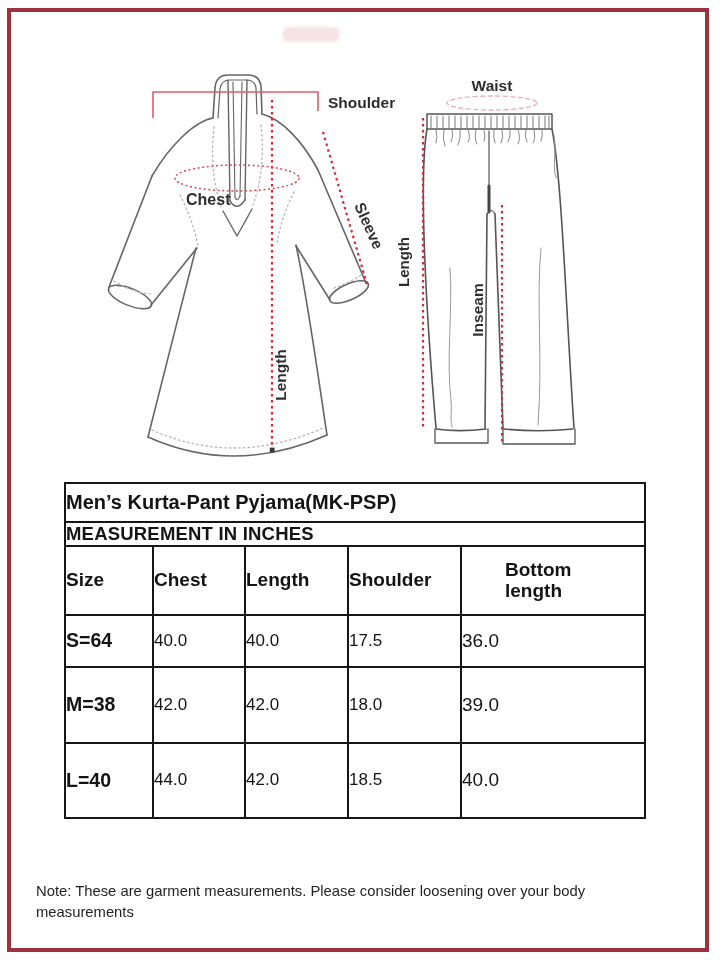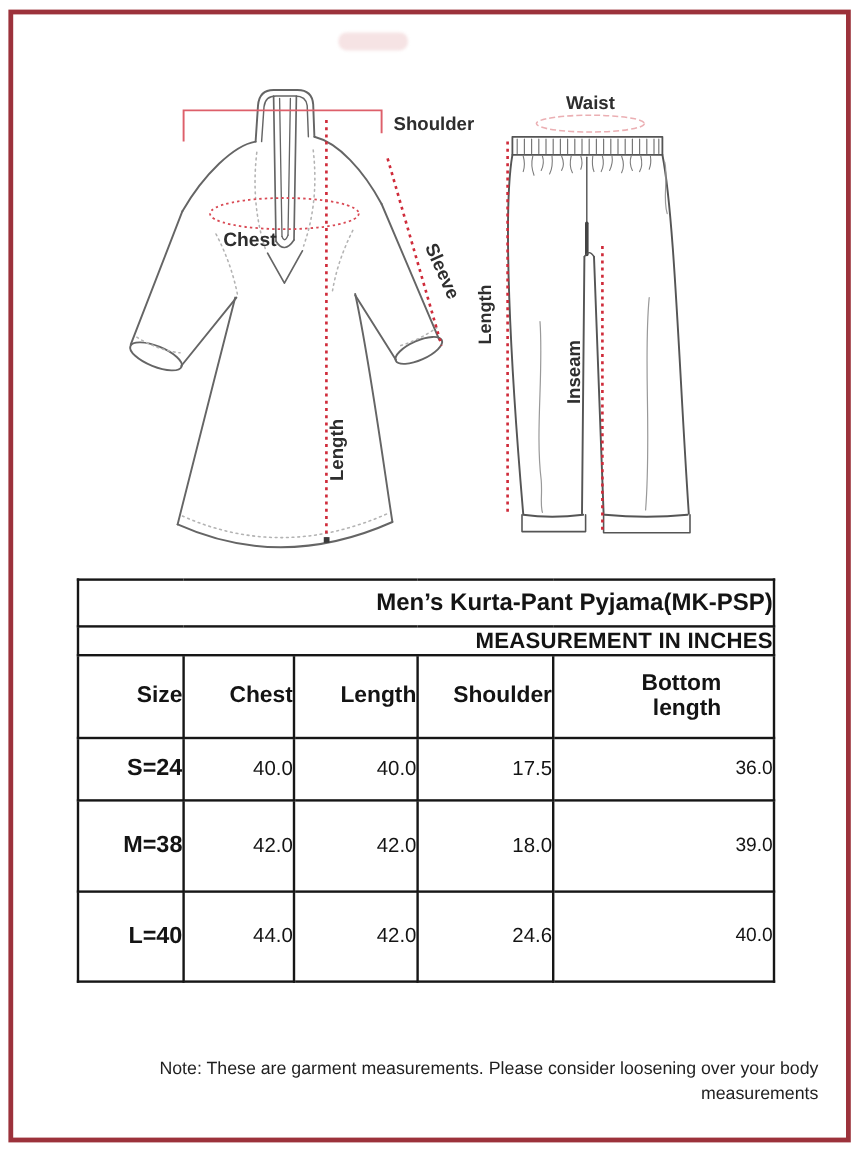--- a/index.html
+++ b/index.html
@@ -18,33 +18,33 @@
   }
   svg.diagram { position:absolute; left:0; top:0; }
   svg text {
     font-family:"Liberation Sans", sans-serif; font-weight:700; fill:#2e2e2e;
   }
   table.size-chart {
     position:absolute; left:64px; top:482px;
     border-collapse:collapse; table-layout:fixed;
   }
   .size-chart td, .size-chart th {
-    border:2px solid #161616; text-align:right; vertical-align:middle;
+    border:2px solid #161616; text-align:left; vertical-align:middle;
     padding:0; font-weight:500; color:#141414; overflow:hidden;
   }
   .row-title td   { font-size:20px;   font-weight:600; }
   .row-sub td     { font-size:18.5px; font-weight:600; letter-spacing:.2px; }
   .row-head th    { font-size:19px;   font-weight:600; }
   .row-head .wrapcell { max-width:96px; margin:12px auto; line-height:1.12; }
   td.size-cell    { font-size:19.5px; font-weight:600; }
   td.num-cell     { font-size:17px; }
-  td.num-big      { font-size:16px; }
+  td.num-big      { font-size:19px; }
   .note {
     position:absolute; left:36px; top:881px; width:646px;
-    text-align:right; font-size:14.8px; line-height:21px; color:#1f1f1f;
+    text-align:left; font-size:14.8px; line-height:21px; color:#1f1f1f;
   }
 </style>
 </head>
 <body>
 
 <div class="frame"></div>
 <div class="smudge"></div>
 
 <svg class="diagram" width="720" height="480" viewBox="0 0 720 480">
 
@@ -156,38 +156,38 @@
   <tr class="row-head" style="height:45px">
     <th>Size</th>
     <th>Chest</th>
     <th>Length</th>
     <th>Shoulder</th>
     <th>
           <div class="wrapcell">Bottom length</div>
         </th>
   </tr>
   <tr style="height:52px">
-    <td class="size-cell">S=24</td>
+    <td class="size-cell">S=64</td>
     <td class="num-cell">40.0</td>
     <td class="num-cell">40.0</td>
     <td class="num-cell">17.5</td>
     <td class="num-big">36.0</td>
   </tr>
   <tr style="height:76px">
     <td class="size-cell">M=38</td>
     <td class="num-cell">42.0</td>
     <td class="num-cell">42.0</td>
     <td class="num-cell">18.0</td>
     <td class="num-big">39.0</td>
   </tr>
   <tr style="height:75px">
     <td class="size-cell">L=40</td>
     <td class="num-cell">44.0</td>
     <td class="num-cell">42.0</td>
-    <td class="num-cell">24.6</td>
+    <td class="num-cell">18.5</td>
     <td class="num-big">40.0</td>
   </tr>
 </tbody>
   </table>
 
 <div class="note">
   <div>Note: These are garment measurements. Please consider loosening over your body measurements</div>
 </div>
 
 </body></html>

